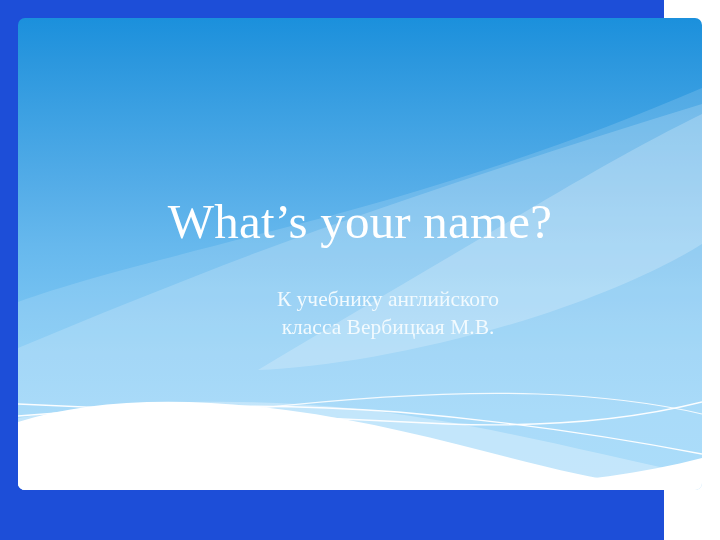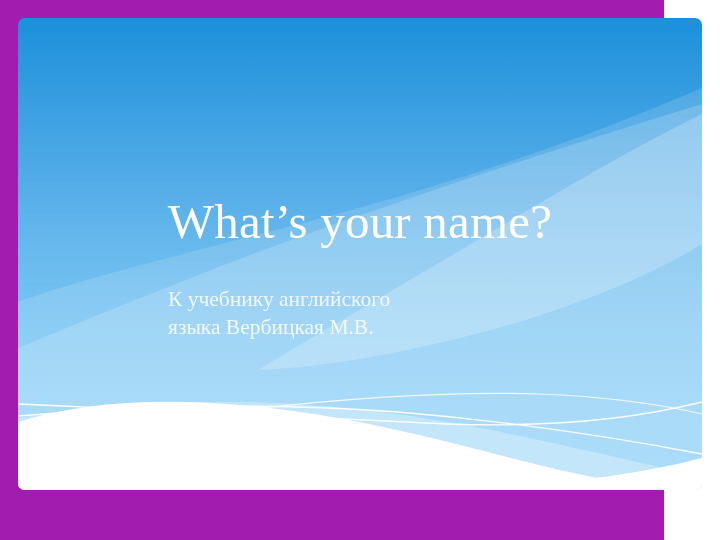--- a/index.html
+++ b/index.html
@@ -11,21 +11,21 @@
     width: 720px;
     height: 540px;
     overflow: hidden;
     font-family: "Liberation Serif", "DejaVu Serif", serif;
   }
 
   #slide-root {
     position: relative;
     width: 664px;
     height: 540px;
-    background: #a21caf;
+    background: #1d4ed8;
   }
 
   
   #slide-canvas {
     position: absolute;
     left: 18px;
     top: 18px;
     width: 684px;
     height: 472px;
     border-radius: 7px;
@@ -73,21 +73,21 @@
     font-weight: normal;
     letter-spacing: 0.2px;
     white-space: nowrap;
   }
 
   #subtitle-block {
     position: absolute;
     left: 150px;
     top: 268px;
     width: 440px;
-    text-align: left;
+    text-align: center;
     color: #f2fafe;
     font-size: 21.5px;
     line-height: 27.5px;
     font-weight: normal;
   }
   #subtitle-block .sub-line { display: block; white-space: nowrap; }
 </style>
 </head>
 <body>
 
@@ -125,19 +125,19 @@
 
       </svg>
     </div>
 
     <div id="text-area">
 
       <div id="title-text">What’s your name?</div>
 
       <div id="subtitle-block">
         <span class="sub-line">К учебнику английского</span>
-        <span class="sub-line">языка Вербицкая М.В.</span>
+        <span class="sub-line">класса Вербицкая М.В.</span>
       </div>
 
     </div>
 
   </div>
 </div>
 
 </body></html>

